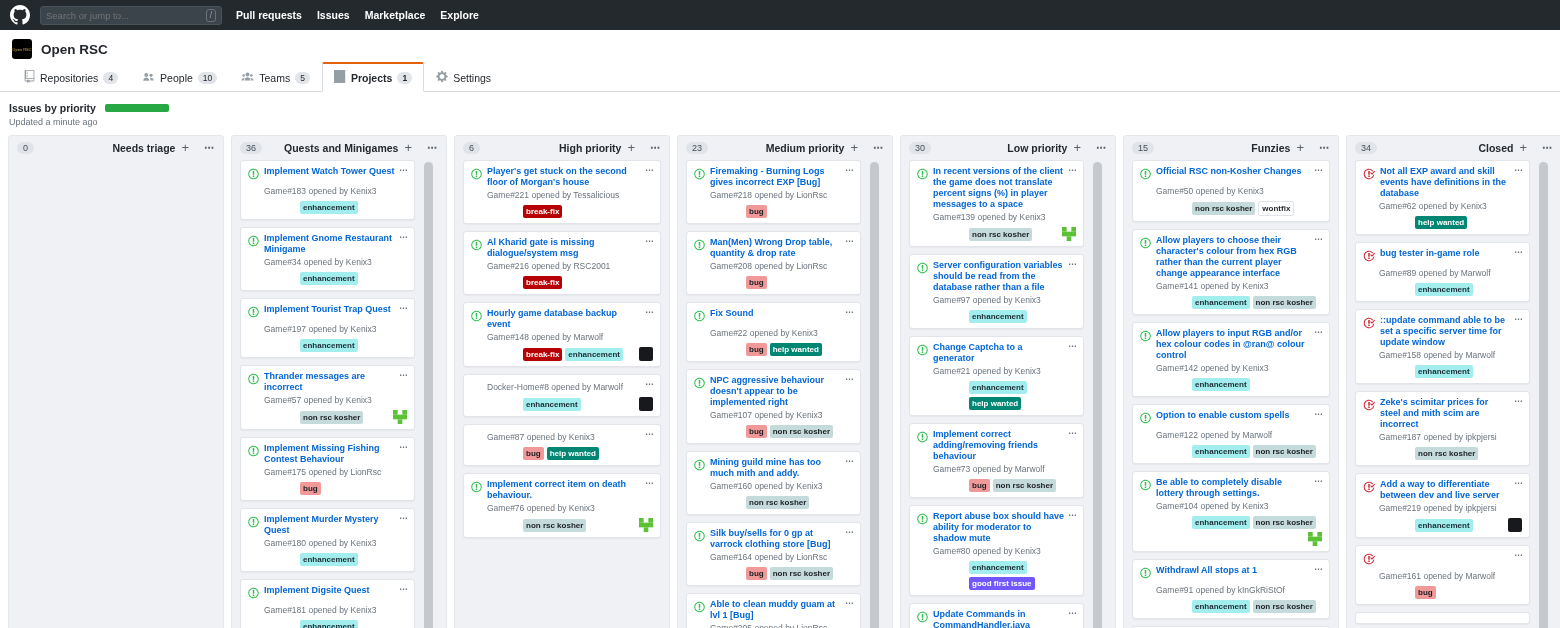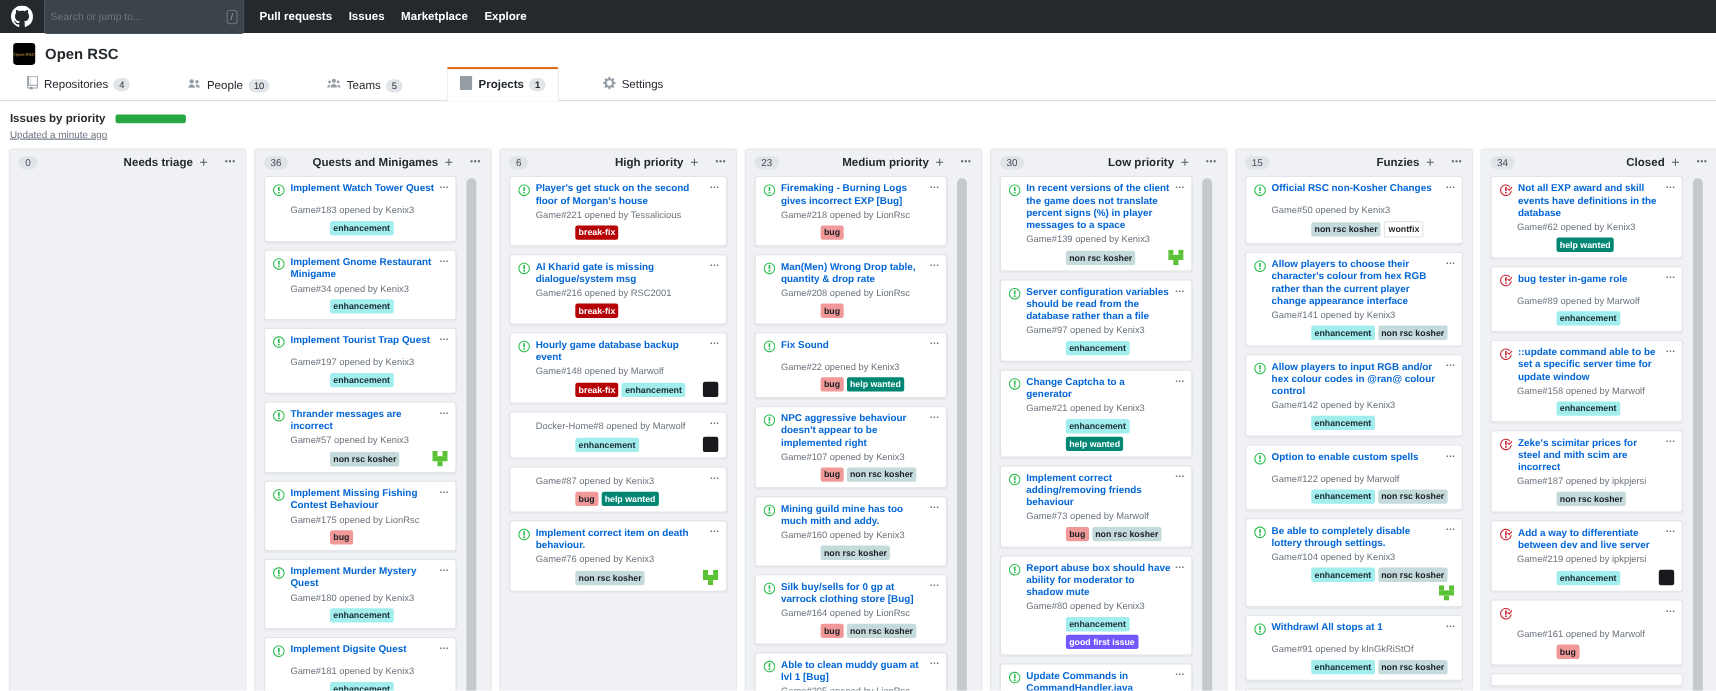--- a/index.html
+++ b/index.html
@@ -3,49 +3,49 @@
 <meta charset="utf-8">
 <style>
   * { margin:0; padding:0; box-sizing:border-box; }
   body { font-family:"Liberation Sans","DejaVu Sans",sans-serif; background:#fff; }
   #app { width:1560px; height:628px; overflow:hidden; position:relative; background:#fff; }
 
   
   .navbar { height:30px; background:#24292e; display:flex; align-items:center; padding:0 10px; }
   .gh-logo { width:20px; height:20px; margin-right:10px; cursor:pointer; }
   .gh-logo svg { width:20px; height:20px; fill:#fff; }
-  .search { width:182px; height:32px; background:#3b434b; border:1px solid #4a535b; border-radius:3px;
+  .search { width:182px; height:19px; background:#3b434b; border:1px solid #4a535b; border-radius:3px;
             display:flex; align-items:center; padding:0 5px; }
   .search input { flex:1; background:transparent; border:none; outline:none; color:#b3bac1; font-size:9.5px;
             font-family:inherit; }
   .slash-key { border:1px solid #6a737d; border-radius:3px; color:#9aa3ab; font-size:8.5px; line-height:11px;
             padding:0 3px; }
   .nav-links { display:flex; gap:15px; margin-left:14px; }
   .nav-links a { color:#fff; font-weight:700; font-size:10.5px; text-decoration:none; cursor:pointer; }
 
   
   .org-row { display:flex; align-items:center; gap:9px; padding:9px 12px 6px 12px; background:#fff; }
   .org-avatar { width:20px; height:20px; background:#000; border-radius:3px; color:#d7a94e; font-size:4px;
             display:flex; align-items:center; justify-content:center; text-align:center; overflow:hidden; cursor:pointer; }
   .org-name { font-size:13.5px; font-weight:700; color:#24292e; }
 
   
-  .tabs { display:flex; align-items:flex-end; border-bottom:1px solid #d8dce0; padding:0 12px; height:27px; background:#fff;gap:28px; }
+  .tabs { display:flex; align-items:flex-end; border-bottom:1px solid #d8dce0; padding:0 12px; height:27px; background:#fff; }
   .tab { display:flex; align-items:center; gap:5px; padding:6px 11px 6px 11px; font-size:10.5px; color:#24292e;
          position:relative; bottom:-1px; cursor:pointer; border:1px solid transparent; }
   .tab svg { fill:#959da5; }
   .tab .cnt { background:#e1e4e8; border-radius:8px; padding:1px 5px; font-size:8.5px; color:#24292e; }
   .tab.selected { background:#fff; border:1px solid #d8dce0; border-bottom:1px solid #fff;
          border-top:2px solid #e36209; border-radius:2px 2px 0 0; font-weight:700; }
 
   
   .project-row { display:flex; align-items:center; gap:9px; padding:10px 9px 1px 9px; }
   .project-name { font-size:10.5px; font-weight:700; color:#24292e; }
   .progress { width:64px; height:8px; border-radius:2px; }
-  .updated { padding:2px 9px 0 9px; font-size:9px; color:#6a737d; margin-bottom:7px;text-decoration:underline; }
+  .updated { padding:2px 9px 0 9px; font-size:9px; color:#6a737d; margin-bottom:7px; }
 
   
   .board { display:flex; gap:7px; padding:1px 8px 0 8px; align-items:stretch; }
   .col { width:216px; min-width:216px; background:#eff1f4; border:1px solid #e4e7ea; border-radius:3px;
          height:520px; position:relative; }
   .col-head { display:flex; align-items:center; gap:6px; padding:6px 8px 5px 8px; }
   .col-count { background:#e0e3e7; border-radius:9px; padding:1px 6px; font-size:9px; color:#444d56; }
   .col-name { font-size:10.5px; font-weight:700; color:#24292e; flex:1;text-align:right; }
   .col-add { font-size:13px; color:#586069; cursor:pointer; margin-right:9px; line-height:10px; }
   .col-menu { font-size:10px; color:#586069; cursor:pointer; letter-spacing:1px; line-height:6px; font-weight:700; }

